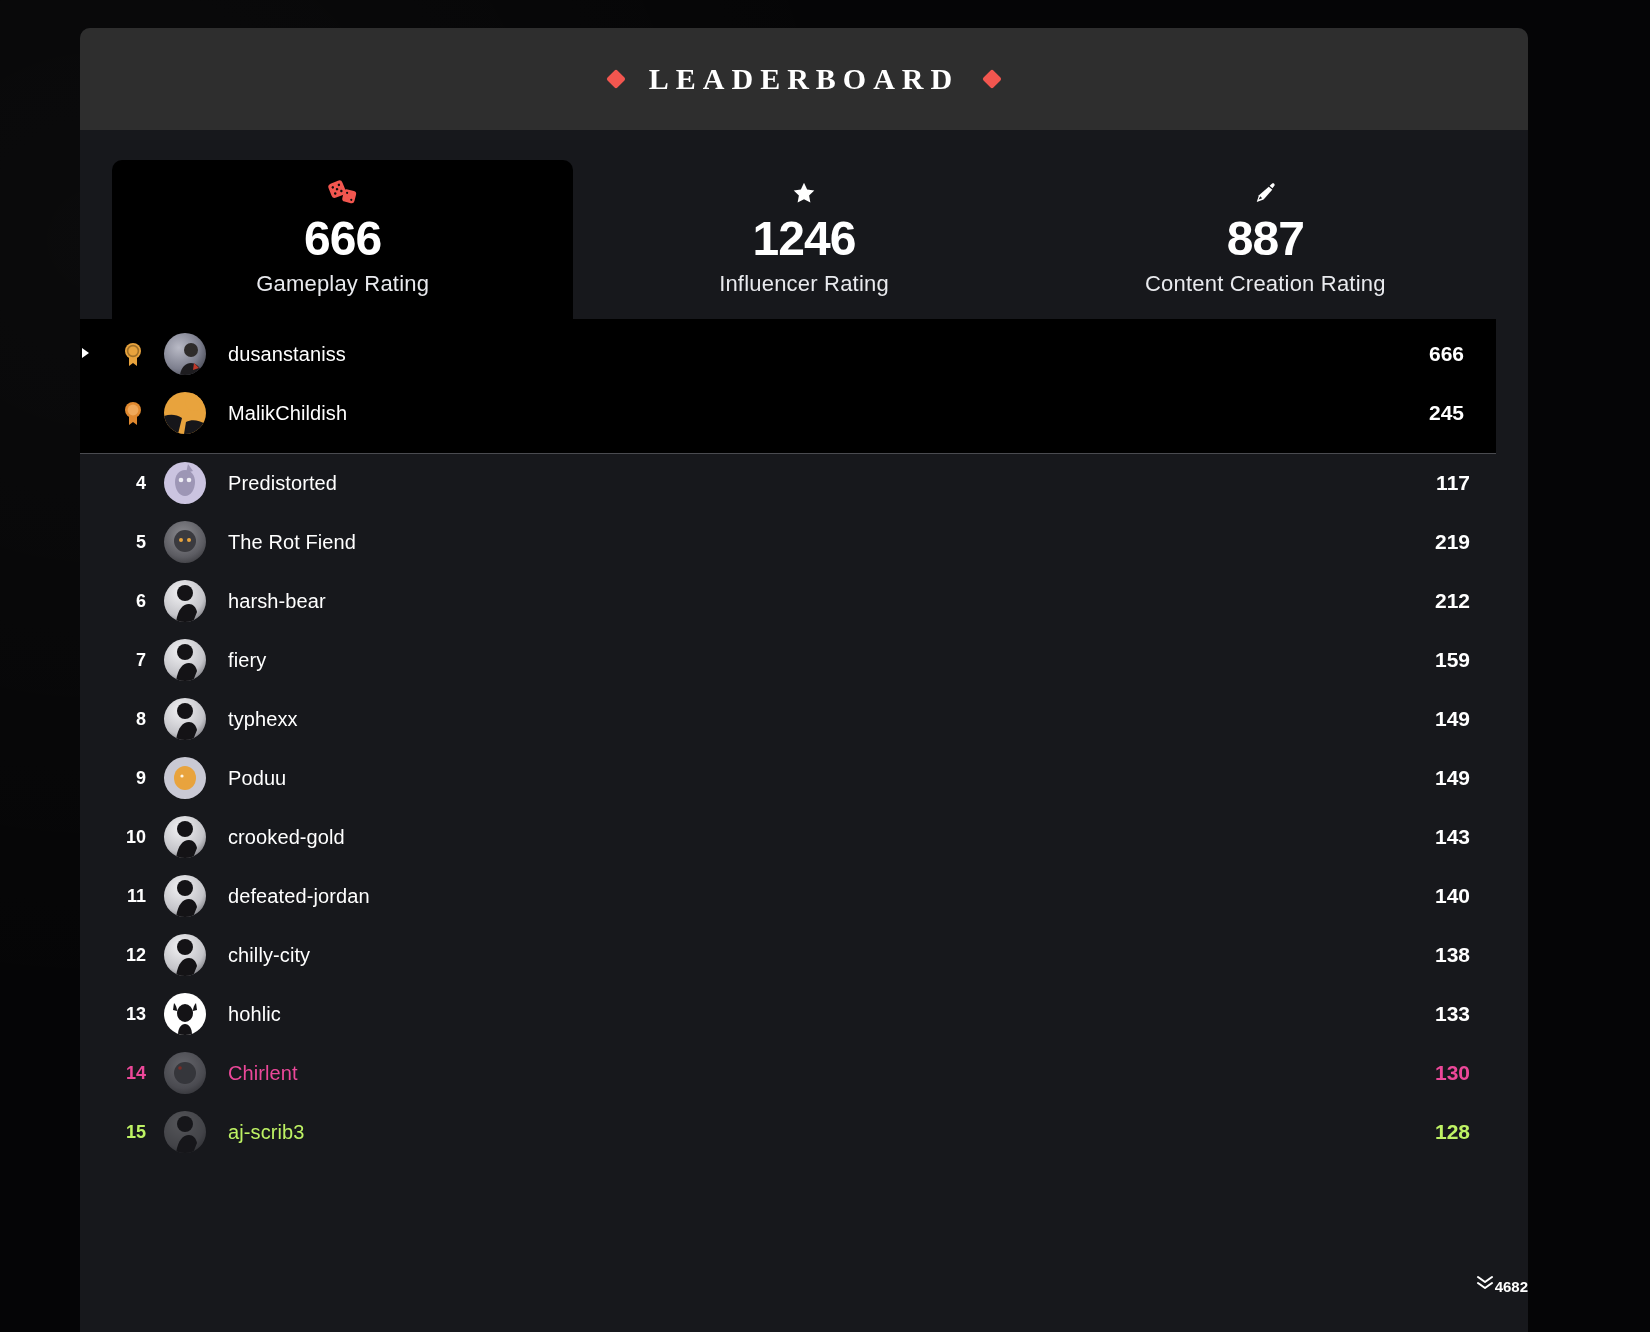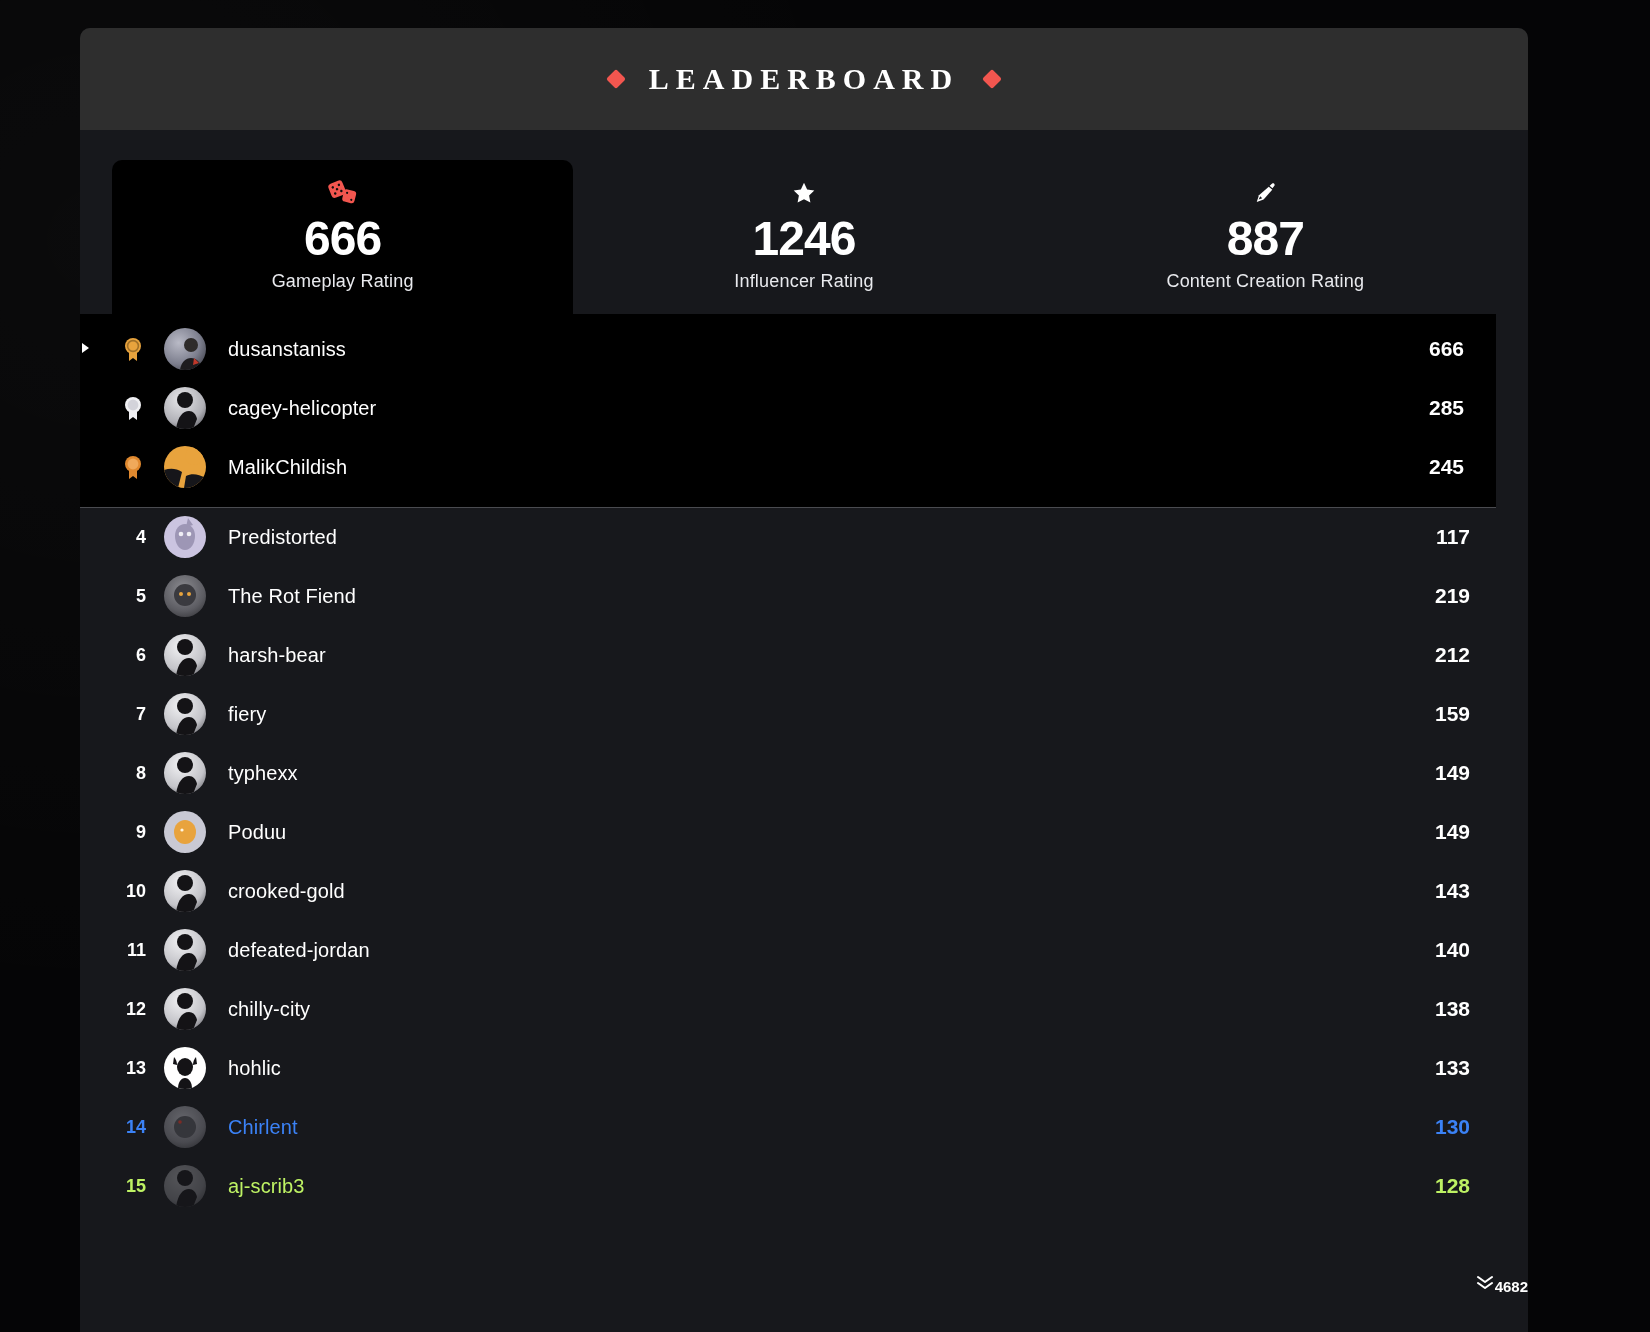--- a/index.html
+++ b/index.html
@@ -69,21 +69,21 @@
   }
   .stat-value {
     font-size:48px;
     font-weight:bold;
     color:#ffffff;
     line-height:1.06;
     letter-spacing:-1px;
   }
   .stat-label {
     margin-top:6px;
-    font-size:18px;
+    font-size:22px;
     color:#e9eaee;
     letter-spacing:0.2px;
   }
   .stat.active .underline {
     position:absolute;
     left:0; right:0; bottom:-3px;
     height:3px;
     background:#f2564f;
   }
   .stat.active .pointer {
@@ -153,21 +153,21 @@
     font-weight:bold;
     color:#ffffff;
   }
 
   
   .list { position:relative; }
   .list .row { height:59px; }
   .list .rank-cell { color:#ffffff; }
   .list .score { padding-right:58px; }
 
-  .row.dim-1 .name, .row.dim-1 .rank-cell, .row.dim-1 .score { color:#3b82f6; }
+  .row.dim-1 .name, .row.dim-1 .rank-cell, .row.dim-1 .score { color:#ec4899; }
   .row.dim-1 .avatar { opacity:0.6; }
   .row.dim-2 .name, .row.dim-2 .rank-cell, .row.dim-2 .score { color:#bef264; }
   .row.dim-2 .avatar { opacity:0.32; }
 
   
   .footer {
     position:absolute;
     left:0; right:0; bottom:0;
     height:96px;
     display:flex;
@@ -273,39 +273,20 @@
           <svg width="42" height="42" viewBox="0 0 42 42">
             <circle cx="27" cy="17" r="7" fill="#2e2b2a"></circle>
             <path d="M16 42c1-8 6-12 11-12s10 4 11 12z" fill="#1d1c1f"></path>
             <path d="M30 30l5 5-6 2z" fill="#c0392b"></path>
           </svg>
         </div>
         <div class="name">dusanstaniss</div>
         <div class="score">666</div>
       </div>
 
-      <div class="row">
-        <div class="rank-cell">
-          <span class="medal">
-            <svg width="26" height="28" viewBox="0 0 26 28">
-              <path d="M9 16h8v10l-4-3-4 3z" fill="#f0f0f3"></path>
-              <circle cx="13" cy="11" r="8" fill="#f0f0f3"></circle>
-              <circle cx="13" cy="11" r="5.4" fill="#d3d3da"></circle>
-            </svg>
-          </span>
-        </div>
-        <div class="avatar" style="background:radial-gradient(circle at 40% 30%, #e7e7ea 0%, #b0b0b6 60%, #3a3a40 100%);">
-          <svg width="42" height="42" viewBox="0 0 42 42">
-            <path d="M12 42c2-13 7-18 13-18 4 0 7 3 8 8l-4 10z" fill="#141316"></path>
-            <circle cx="21" cy="13" r="8" fill="#141316"></circle>
-          </svg>
-        </div>
-        <div class="name">cagey-helicopter</div>
-        <div class="score">285</div>
-      </div>
 
       <div class="row">
         <div class="rank-cell">
           <span class="medal">
             <svg width="26" height="28" viewBox="0 0 26 28">
               <path d="M9 16h8v10l-4-3-4 3z" fill="#e0892f"></path>
               <circle cx="13" cy="11" r="8" fill="#e0892f"></circle>
               <circle cx="13" cy="11" r="5.4" fill="#f0a95a"></circle>
             </svg>
           </span>

